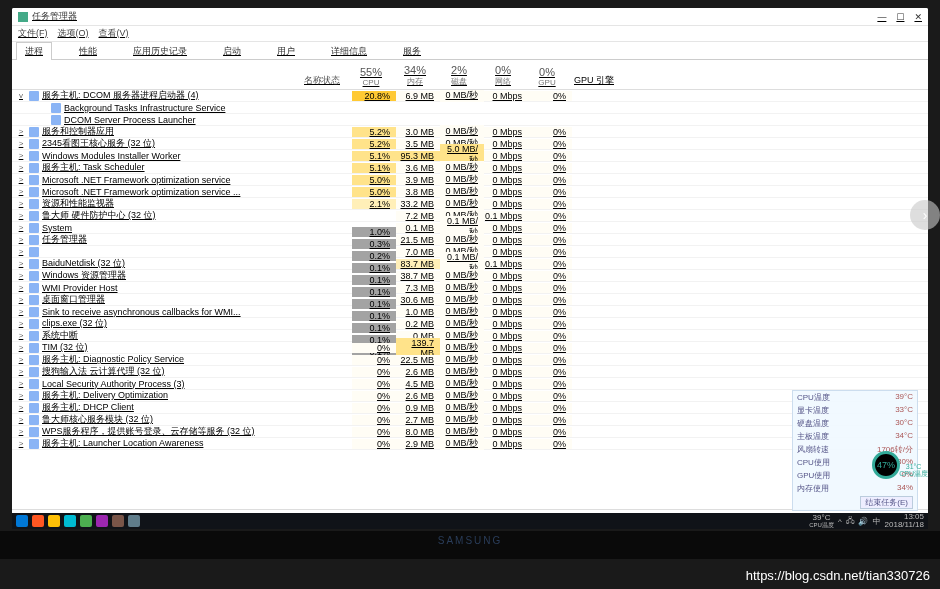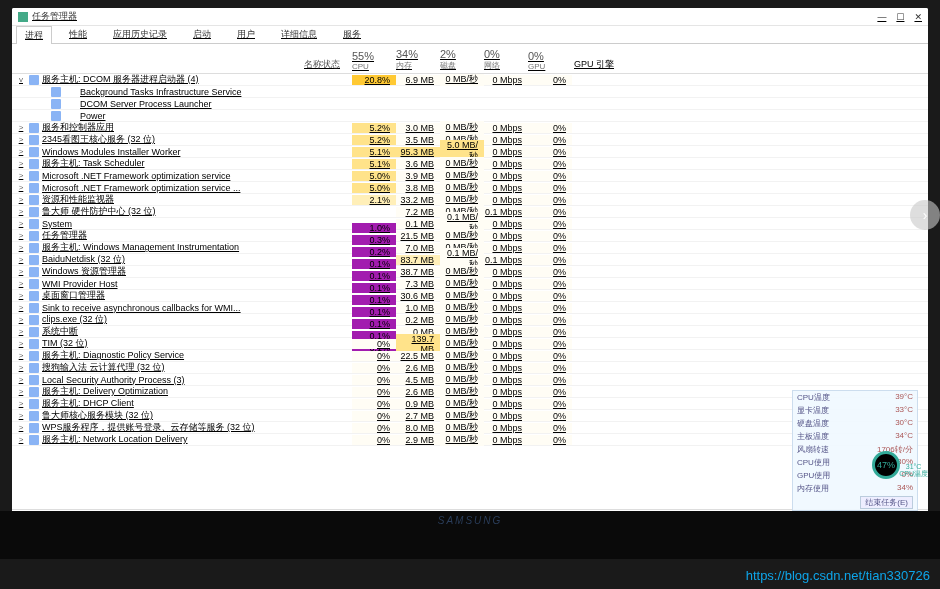--- a/index.html
+++ b/index.html
@@ -2,46 +2,46 @@
 <html><head>
 <meta charset="utf-8">
 <style>
   * { box-sizing: border-box; margin: 0; padding: 0; font-family: "Microsoft YaHei", Arial, sans-serif; }
   body { background: #1a1a1a; width: 940px; height: 589px; position: relative; overflow: hidden; }
   .monitor-frame { position: absolute; top: 8px; left: 12px; right: 12px; bottom: 60px; background: #fff; border-radius: 2px; overflow: hidden; display: flex; flex-direction: column; text-decoration: underline; }
   .title-bar { height: 18px; background: #fff; display: flex; align-items: center; padding: 0 6px; font-size: 9px; color: #333; border-bottom: 1px solid #e5e5e5; }
   .title-bar .app-icon { width: 10px; height: 10px; margin-right: 4px; }
   .menu-bar { height: 16px; padding: 0 6px; font-size: 9px; color: #444; display: flex; align-items: center; gap: 10px; border-bottom: 1px solid #e5e5e5; }
   .menu-bar span { cursor: default; }
-  .tabs { height: 18px; padding: 0 4px; font-size: 9px; display: flex; align-items: flex-end; gap: 8px; border-bottom: 1px solid #ccc; }
+  .tabs { height: 18px; padding: 0 4px; font-size: 9px; display: flex; gap: 18px; border-bottom: 1px solid #ccc; }
   .tab { padding: 2px 8px; border: 1px solid transparent; border-bottom: none; color: #333; cursor: default; }
   .tab.active { border-color: #ccc; background: #fff; margin-bottom: -1px; }
   .header-row { display: flex; align-items: flex-end; font-size: 9px; padding: 4px 0 2px 0; border-bottom: 1px solid #ddd; }
   .col-name { flex: 0 0 310px; padding-left: 24px; color: #555; text-align: right; }
   .col-status { flex: 0 0 30px; color: #555; }
-  .col { flex: 0 0 44px; text-align: left; padding-right: 6px; }
+  .col { flex: 0 0 44px; text-align: center; padding-right: 6px; }
   .col .pct { font-size: 11px; color: #555; display: block; font-weight: 400; }
   .col .lbl { font-size: 8px; color: #777; display: block; }
   .col-gpu-engine { flex: 0 0 46px; text-align:left; padding-left:2px; }
   .rows { flex: 1; overflow: hidden; font-size: 9px; }
   .row { display: flex; align-items: center; height: 12px; border-bottom: 1px solid #f2f2f2; }
   .row .name-cell { flex: 0 0 310px; display: flex; align-items: center; padding-left: 4px; white-space: nowrap; overflow: hidden; }
   .row .expander { width: 10px; text-align: center; color: #666; font-size: 8px; display:inline-block; }
   .row .proc-icon { width: 10px; height: 10px; margin: 0 3px; background: #8ab4f5; border-radius: 1px; display:inline-block; flex-shrink:0; }
-  .row.child .name-cell { padding-left: 36px; gap: 16px; }
+  .row.child .name-cell { padding-left: 36px; }
   .row .status-cell { flex: 0 0 30px; }
   .row .val { flex: 0 0 44px; text-align: right; padding-right: 6px; }
   .row .gpu-eng { flex: 0 0 46px; }
   .heat0 { background: #fffdf5; }
-  .heat1 { background: #a21caf; margin-top: 32px; }
+  .heat1 { background: #a3a3a3; margin-top: 32px; }
   .heat2 { background: #ffefb8; }
   .heat3 { background: #ffe38a; }
   .heat5 { background: #ffc933; }
-  .monitor-bezel-bottom { position:absolute; left:0; right:0; bottom:30px; height:48px; background:#0a0a0a; text-align:center; color:#2a3d5a; font-size:10px; letter-spacing:2px; padding-top:4px;font-style:italic; }
-  .attribution { position:absolute; right:10px; bottom:6px; color:#0ea5e9; font-size:13px; }
+  .monitor-bezel-bottom { position:absolute; left:0; right:0; bottom:30px; height:28px; background:#0a0a0a; text-align:center; color:#2a3d5a; font-size:10px; letter-spacing:2px; padding-top:4px; }
+  .attribution { position:absolute; right:10px; bottom:6px; color:#ffffff; font-size:13px; }
   .next-arrow { position:absolute; right:0; top:200px; width:30px; height:30px; border-radius:50%; background:rgba(200,200,200,0.6); color:#fff; display:flex; align-items:center; justify-content:center; font-size:14px; }
   .hw-monitor { position:absolute; right:22px; bottom:78px; width:126px; background:rgba(240,248,255,0.92); font-size:8px; color:#4a6; border:1px solid #cde; }
   .hw-monitor .hw-row { display:flex; justify-content:space-between; padding:1px 4px; color:#558; }
   .hw-monitor .hw-row .v { color:#a55; }
   .hw-monitor .hw-btn { background:#eef; border:1px solid #bcd; padding:0 4px; font-size:8px; }
   .taskbar { position:absolute; left:12px; right:12px; bottom:60px; height:16px; background:#101318; display:flex; align-items:center; padding:0 4px; gap:4px; }
   .taskbar .tico { width:12px; height:12px; border-radius:2px; }
   .taskbar .tray { margin-left:auto; display:flex; gap:4px; align-items:center; color:#bbb; font-size:8px; }
   .cpu-gauge { position:absolute; right:40px; bottom:110px; width:28px; height:28px; border-radius:50%; border:3px solid #3a9; display:flex; align-items:center; justify-content:center; font-size:9px; color:#3a9; background:#000000; }
 </style>
@@ -57,20 +57,25 @@
         </svg>
     </span>
     <span>任务管理器</span>
     <span style="margin-left:auto;display:flex;gap:10px;">
       <span>—</span>
       <span>☐</span>
       <span>✕</span>
     </span>
   </div>
 
+  <div class="menu-bar">
+    <span>文件(F)</span>
+    <span>选项(O)</span>
+    <span>查看(V)</span>
+  </div>
 
   <div class="tabs">
     <span class="tab active">进程</span>
     <span class="tab">性能</span>
     <span class="tab">应用历史记录</span>
     <span class="tab">启动</span>
     <span class="tab">用户</span>
     <span class="tab">详细信息</span>
     <span class="tab">服务</span>
   </div>
@@ -135,33 +140,20 @@
           <span>DCOM Server Process Launcher</span>
         </div>
         <div class="status-cell"></div>
         <div class="val"></div>
         <div class="val"></div>
         <div class="val"></div>
         <div class="val"></div>
         <div class="val"></div>
         <div class="gpu-eng"></div>
       </div>
-      <div class="row child">
-        <div class="name-cell">
-          <span class="proc-icon"></span>
-          <span>Power</span>
-        </div>
-        <div class="status-cell"></div>
-        <div class="val"></div>
-        <div class="val"></div>
-        <div class="val"></div>
-        <div class="val"></div>
-        <div class="val"></div>
-        <div class="gpu-eng"></div>
-      </div>
       <div class="row">
         <div class="name-cell">
           <span class="expander">&gt;</span>
           <span class="proc-icon"></span>
           <span>服务和控制器应用</span>
         </div>
         <div class="status-cell"></div>
         <div class="val heat3">5.2%</div>
         <div class="val heat0">3.0 MB</div>
         <div class="val heat0">0 MB/秒</div>
@@ -292,21 +284,20 @@
         <div class="val heat0">21.5 MB</div>
         <div class="val heat0">0 MB/秒</div>
         <div class="val heat0">0 Mbps</div>
         <div class="val heat0">0%</div>
         <div class="gpu-eng"></div>
       </div>
       <div class="row">
         <div class="name-cell">
           <span class="expander">&gt;</span>
           <span class="proc-icon"></span>
-          <span>服务主机: Windows Management Instrumentation</span>
         </div>
         <div class="status-cell"></div>
         <div class="val heat1">0.1%</div>
         <div class="val heat0">7.0 MB</div>
         <div class="val heat0">0 MB/秒</div>
         <div class="val heat0">0 Mbps</div>
         <div class="val heat0">0%</div>
         <div class="gpu-eng"></div>
       </div>
       <div class="row">
@@ -516,21 +507,21 @@
         <div class="val heat0">8.0 MB</div>
         <div class="val heat0">0 MB/秒</div>
         <div class="val heat0">0 Mbps</div>
         <div class="val heat0">0%</div>
         <div class="gpu-eng"></div>
       </div>
       <div class="row">
         <div class="name-cell">
           <span class="expander">&gt;</span>
           <span class="proc-icon"></span>
-          <span>服务主机: Network Location Delivery</span>
+          <span>服务主机: Launcher Location Awareness</span>
         </div>
         <div class="status-cell"></div>
         <div class="val heat0">0%</div>
         <div class="val heat0">2.9 MB</div>
         <div class="val heat0">0 MB/秒</div>
         <div class="val heat0">0 Mbps</div>
         <div class="val heat0">0%</div>
         <div class="gpu-eng"></div>
       </div>
     </div>

